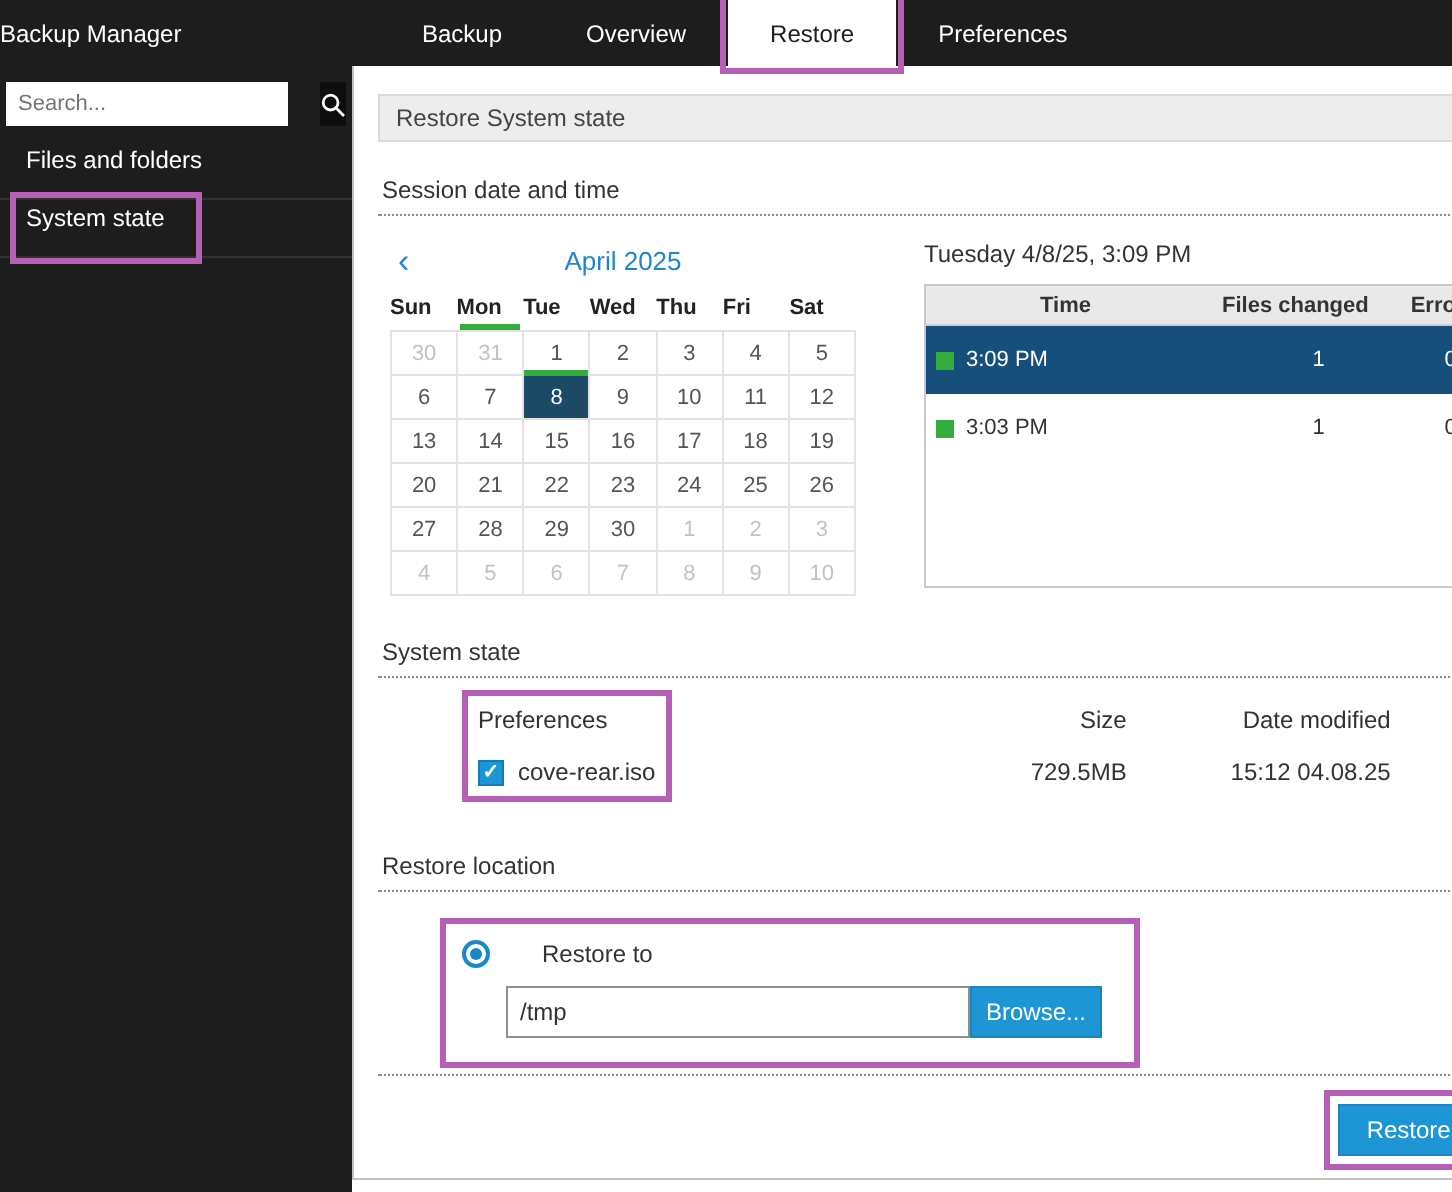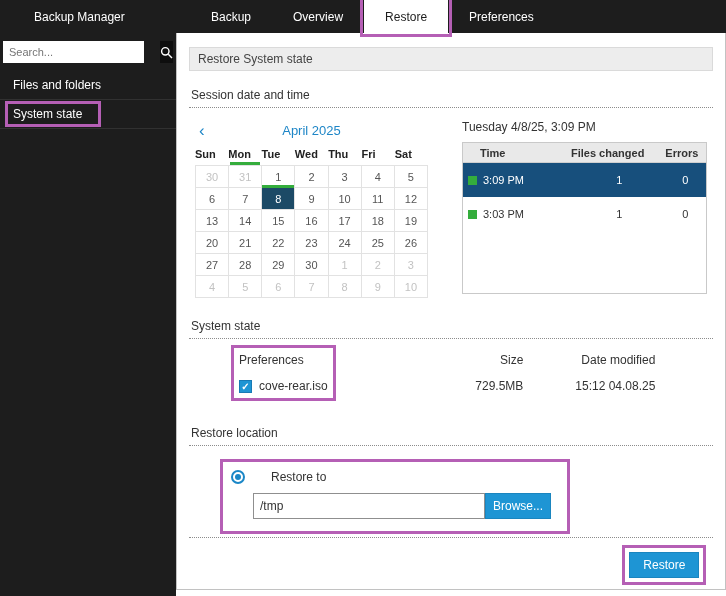--- a/index.html
+++ b/index.html
@@ -4,32 +4,32 @@
 <style>
   :root{ --annot:#b55fb5; --blue:#1e95d4; --dark:#1d1d1d; --green:#34ad3c; --selnavy:#1c4a66; --rownavy:#174f7c; }
   *{ box-sizing:border-box; }
   html,body{ margin:0; padding:0; }
   body{
     width:726px; height:596px; position:relative; overflow:hidden;
     background:#fff; font-family:"Liberation Sans", sans-serif; font-size:12px; color:#333;
   }
   
   .topbar{ display:flex; height:33px; background:var(--dark); color:#fff; position:relative; z-index:5; }
-  .app-title{ width:176px; display:flex; align-items:center; padding-left:34px; font-size:12px; }
+  .app-title{ width:176px; display:flex; align-items:center; font-size:12px; }
   .tabs{ display:flex; margin-left:14px; }
   .tab{ padding:0 21px; display:flex; align-items:center; cursor:pointer; white-space:nowrap; }
   .tab.active{ background:#fff; color:var(--dark); }
   .tab.annot{ outline:3px solid var(--annot); outline-offset:1px; }
   
   .layout{ display:flex; height:563px; }
   .sidebar{ width:176px; background:var(--dark); color:#fff; flex:none; }
   .search-row{ display:flex; align-items:center; padding:8px 4px 8px 3px; gap:16px; }
   .search-input{ width:141px; height:22px; border:none; padding:0 6px; font-size:11px; font-family:"Liberation Sans",sans-serif; color:#333; background:#fff; outline:none; }
   .search-btn{ width:25px; height:22px; background:#0e0e0e; border:none; display:flex; align-items:center; justify-content:center; cursor:pointer; padding:0; }
-  .nav-item{ height:29px; display:flex; align-items:center; padding-left:9px; border-bottom:1px solid #313131; cursor:pointer; font-size:12px; }
+  .nav-item{ height:29px; display:flex; padding-left:9px; border-bottom:1px solid #313131; cursor:pointer; font-size:12px; }
   .nav-item span{ padding:2px 4px; }
   .annot-inline{ outline:3px solid var(--annot); outline-offset:1px; display:inline-block; min-width:88px; }
   
   .main{ flex:1; margin:0 4px 6px 0; border:1px solid #c2c2c2; border-top:none; background:#fff;
          padding:8px 12px 0 12px; display:flex; flex-direction:column; }
   .panel-header{ background:#ededed; border:1px solid #dadada; height:24px; line-height:22px; padding-left:8px; color:#444; margin-top:6px; flex:none; }
   .section-title{ margin-top:13px; padding:4px 2px 5px 2px; border-bottom:1px dotted #8c8c8c; color:#333; flex:none; }
   
   .session-body{ display:flex; gap:34px; padding:12px 6px 4px 6px; flex:none; }
   .calendar{ width:233px; flex:none; }
@@ -46,21 +46,21 @@
   .cal-cell.selected{ background:var(--selnavy); color:#fff; }
   .cal-cell.marked::after{ content:""; position:absolute; left:0; right:0; bottom:-1px; height:3px; background:var(--green); }
   .sessions{ flex:1; }
   .sessions-title{ height:15px; margin-bottom:7px; color:#333; }
   .sessions-table{ border:1px solid #c9c9c9; height:152px; display:flex; flex-direction:column; background:#fff; }
   .s-row{ display:flex; align-items:center; height:34px; flex:none; font-size:11px; cursor:pointer; }
   .s-head{ background:#e9e9e9; border-bottom:1px solid #cfcfcf; font-weight:bold; height:20px; cursor:default; }
   .s-row.selected{ background:var(--rownavy); color:#fff; }
   .s-cell{ overflow:hidden; white-space:nowrap; }
   .col-time{ flex:0 0 108px; display:flex; align-items:center; padding-left:5px; }
-  .s-head .col-time{ padding-left:17px; }
+  .s-head .col-time{ padding-left:17px;margin-left:40px; }
   .col-files{ flex:1; text-align:right; padding-right:34px; }
   .s-head .col-files{ padding-right:12px; }
   .col-errors{ flex:0 0 50px; text-align:right; padding-right:18px; }
   .s-head .col-errors{ padding-right:8px; }
   .green-sq{ width:9px; height:9px; background:var(--green); margin-right:6px; flex:none; }
   
   .selections-block{ display:flex; align-items:flex-start; padding:14px 58px 16px 44px; flex:none; }
   .sel-left{ outline:3px solid var(--annot); outline-offset:5px; margin-left:6px; }
   .sel-header{ color:#333; margin-bottom:12px; }
   .sel-row{ display:flex; align-items:center; gap:7px; }

